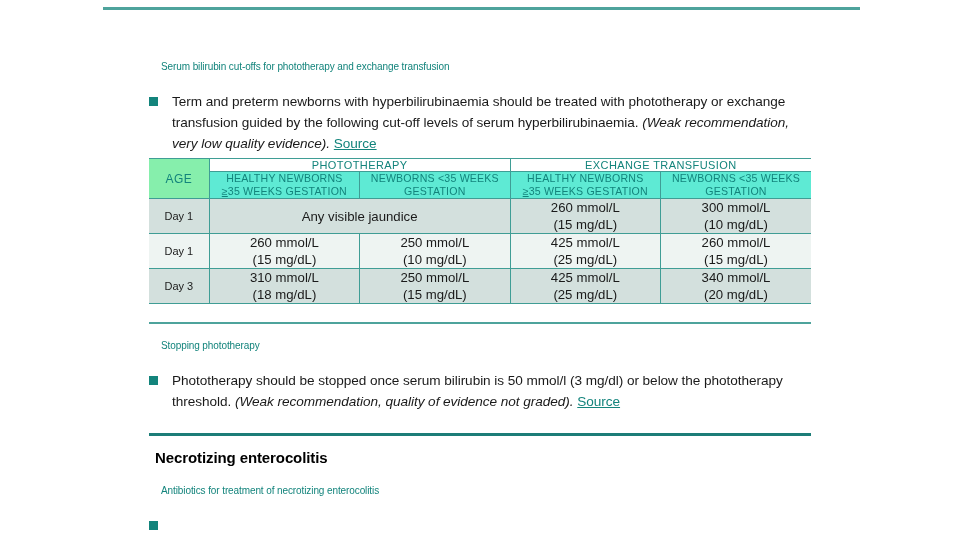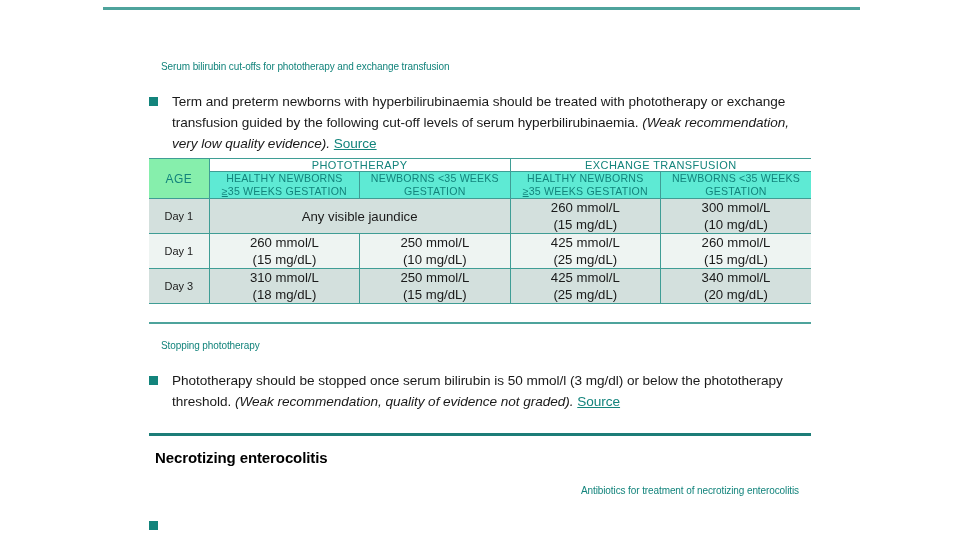--- a/index.html
+++ b/index.html
@@ -285,21 +285,21 @@
       <div class="bullet-text">
         <span>Phototherapy should be stopped once serum bilirubin is 50 mmol/l (3 mg/dl) or below the phototherapy threshold. </span><span class="ital">(Weak recommendation, quality of evidence not graded).</span>
         <span class="srclink">Source</span>
       </div>
     </div>
 
     <div class="rule-thick" style="margin-top:21px;"></div>
 
     <h2 class="h-black" style="margin-top:12px; margin-bottom:13px;">Necrotizing enterocolitis</h2>
 
-    <h3 class="h-teal" style="margin-bottom:14px;text-align:right;">Antibiotics for treatment of necrotizing enterocolitis</h3>
+    <h3 class="h-teal" style="margin-bottom:14px;">Antibiotics for treatment of necrotizing enterocolitis</h3>
 
     <div class="bullet-row">
       <div class="bullet-sq"></div>
       <div class="bullet-text"></div>
     </div>
 
   </div>
 </div>
 
 </body></html>

